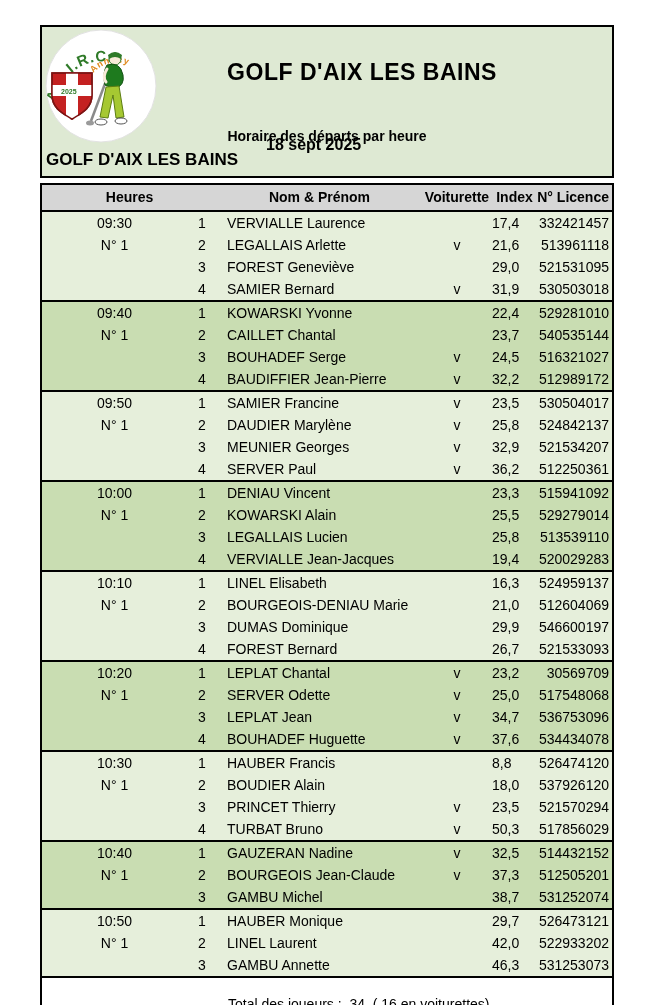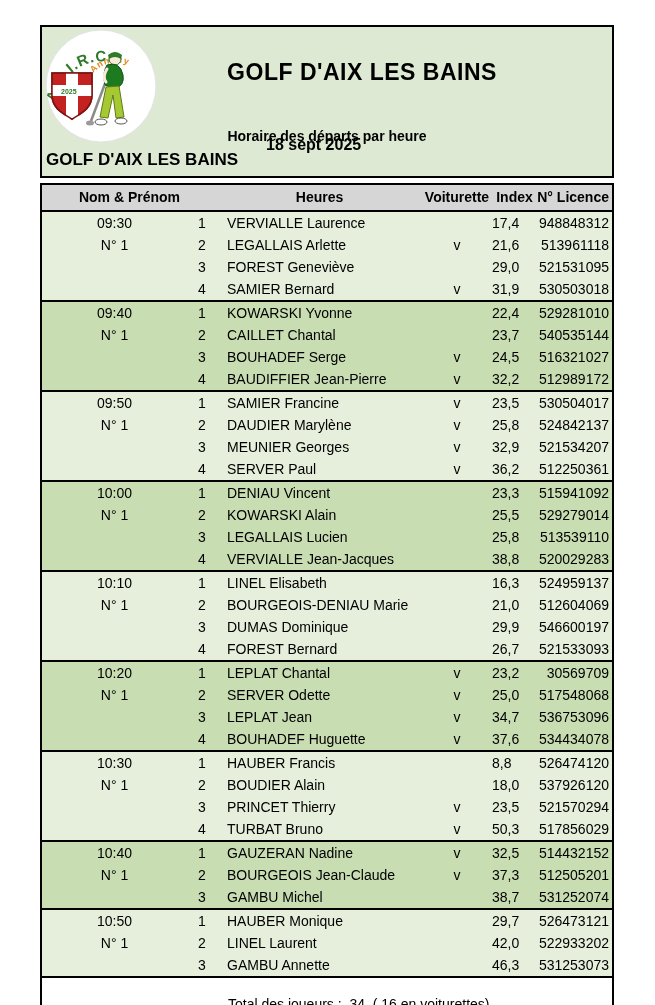--- a/index.html
+++ b/index.html
@@ -82,36 +82,36 @@
         </g>
       </svg>
       <div class="title">GOLF D'AIX LES BAINS</div>
       <div class="subtitle">Horaire des départs par heure</div>
       <div class="clubline">GOLF D'AIX LES BAINS</div>
       <div class="dateline">18 sept 2025</div>
     </div>
 
     <div class="table-box">
       <div class="thead">
+        <div class="h">Heures</div>
         <div class="h">Nom &amp; Prénom</div>
-        <div class="h">Heures</div>
         <div class="h">Voiturette</div>
         <div class="h">Index</div>
         <div class="h h-lic">N° Licence</div>
       </div>
 
       <div id="table-body">
           <div class="group light">
             <div class="row">
               <div class="cell c-time">09:30</div>
               <div class="cell c-pos">1</div>
               <div class="cell c-name">VERVIALLE Laurence</div>
               <div class="cell c-voit"></div>
               <div class="cell c-index">17,4</div>
-              <div class="cell c-lic">948848312</div>
+              <div class="cell c-lic">332421457</div>
             </div>
             <div class="row">
               <div class="cell c-time">N° 1</div>
               <div class="cell c-pos">2</div>
               <div class="cell c-name">LEGALLAIS Arlette</div>
               <div class="cell c-voit">v</div>
               <div class="cell c-index">21,6</div>
               <div class="cell c-lic">513961118</div>
             </div>
             <div class="row">
@@ -222,21 +222,21 @@
               <div class="cell c-name">LEGALLAIS Lucien</div>
               <div class="cell c-voit"></div>
               <div class="cell c-index">25,8</div>
               <div class="cell c-lic">513539110</div>
             </div>
             <div class="row">
               <div class="cell c-time"></div>
               <div class="cell c-pos">4</div>
               <div class="cell c-name">VERVIALLE Jean-Jacques</div>
               <div class="cell c-voit"></div>
-              <div class="cell c-index">38,8</div>
+              <div class="cell c-index">19,4</div>
               <div class="cell c-lic">520029283</div>
             </div>
           </div>
           <div class="group light">
             <div class="row">
               <div class="cell c-time">10:10</div>
               <div class="cell c-pos">1</div>
               <div class="cell c-name">LINEL Elisabeth</div>
               <div class="cell c-voit"></div>
               <div class="cell c-index">16,3</div>

